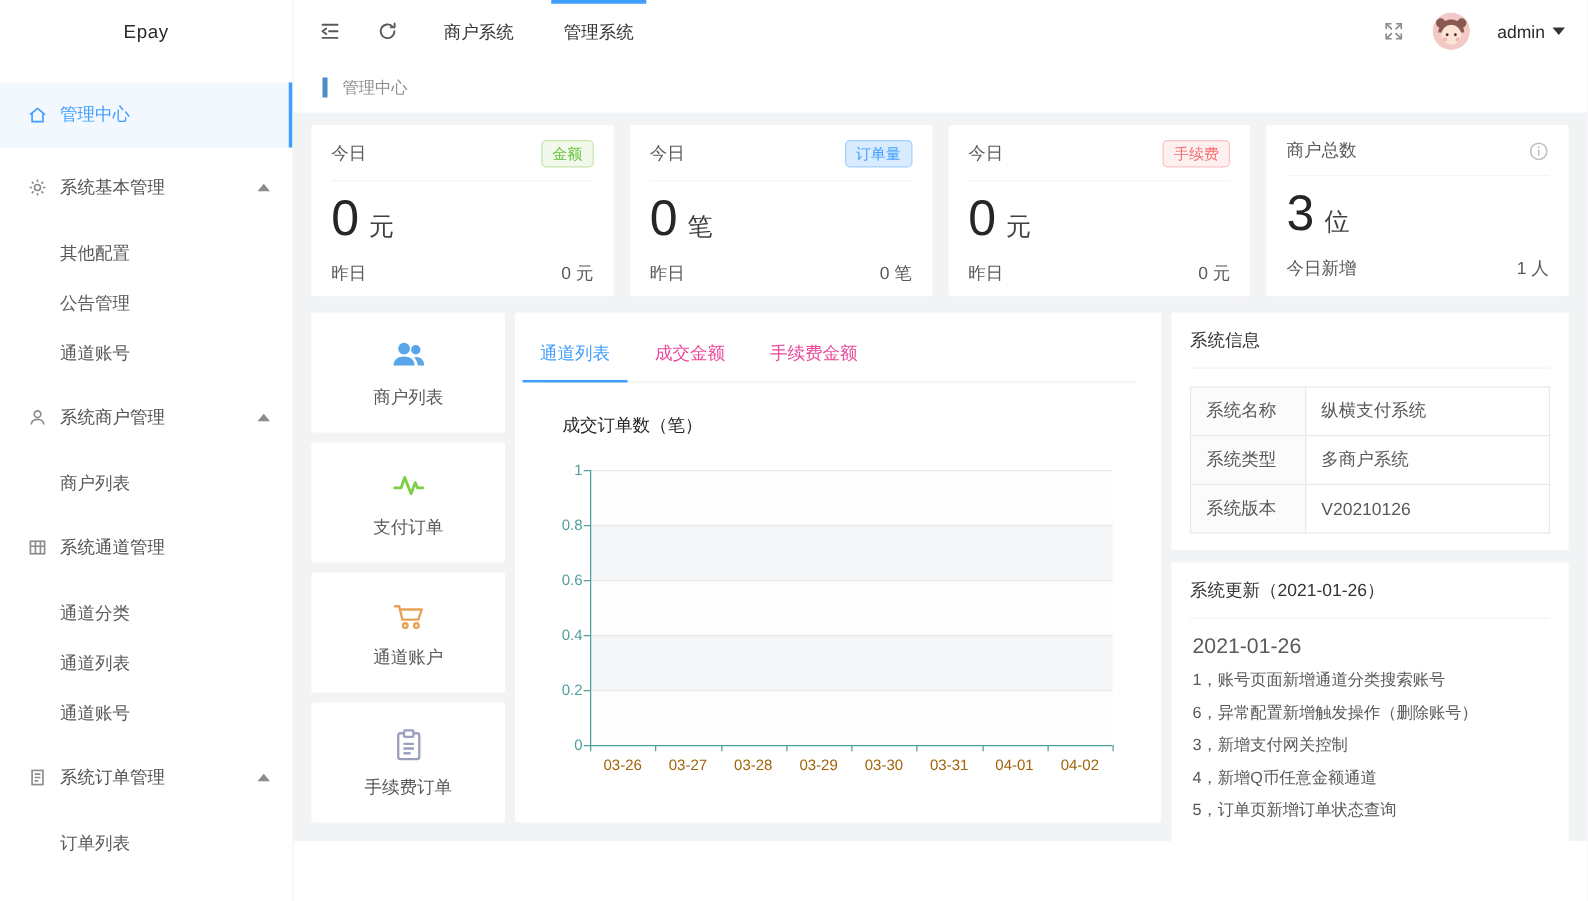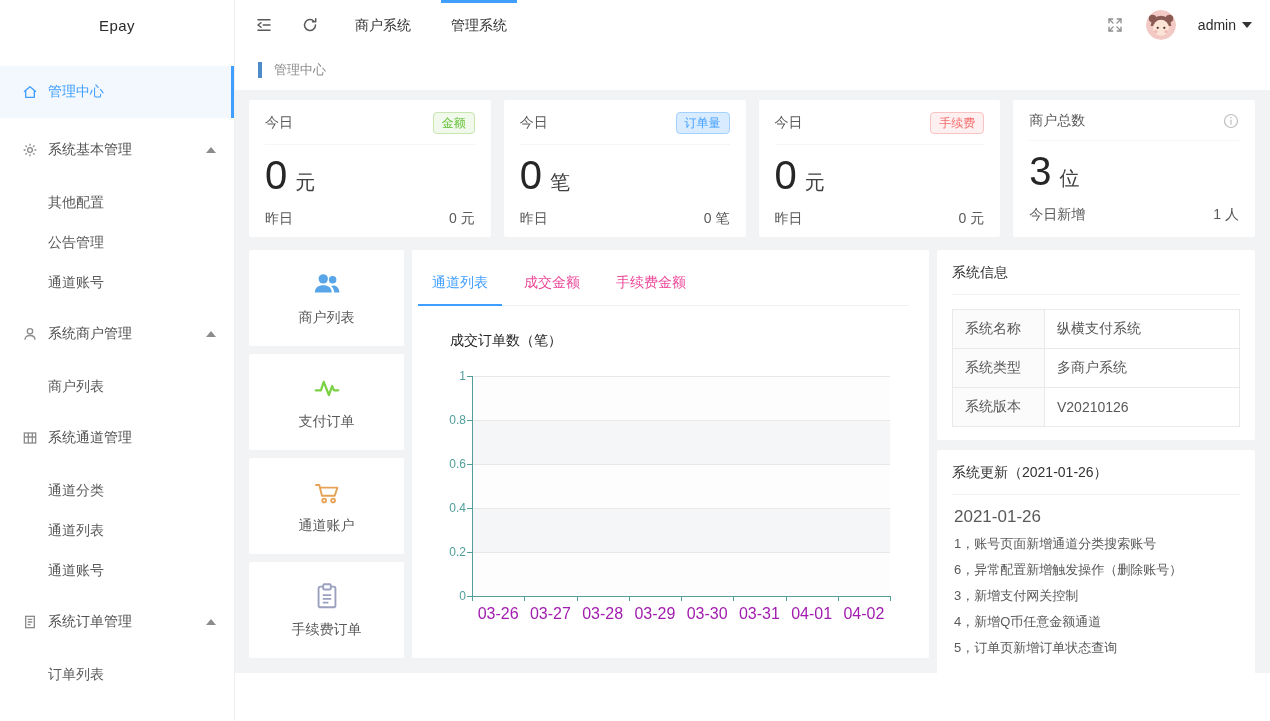--- a/index.html
+++ b/index.html
@@ -71,21 +71,21 @@
   .chart-tab { margin-right:36px; line-height:48px; color:#ec4899; position:relative; cursor:pointer; }
   .chart-tab.active { color:#409eff; }
   .chart-tab.active::after { content:''; position:absolute; bottom:-1px; left:-14px; right:-14px; height:2px; background:#409eff; }
   .chart-title { margin:26px 0 0 18px; color:#262626; }
   .chart-box { position:relative; margin:20px 0 0 6px; width:462px; height:256px; }
   .band, .gridline, .axis-line, .tickmark { position:absolute; }
   .gridline { height:1px; background:#e8e8e8; }
   .axis-line { background:#529e9a; }
   .tickmark { background:#529e9a; }
   .ylabel { position:absolute; width:28px; text-align:right; font-size:12px; color:#4f9e9b; }
-  .xlabel { position:absolute; text-align:center; font-size:16px; color:#a21caf; }
+  .xlabel { position:absolute; text-align:center; font-size:12px; color:#a16207; }
 
   .col-c { width:318px; display:flex; flex-direction:column; gap:10px; flex-shrink:0; }
   .panel { background:#fff; border-radius:2px; padding:14px 15px; }
   .panel-info { height:190px; }
   .panel-update { flex:1; }
   .panel-title { color:#333; padding-bottom:12px; border-bottom:1px solid #f2f2f2; }
   .sysinfo-table { width:100%; border-collapse:collapse; margin-top:14px; color:#595959; }
   .sysinfo-table td { border:1px solid #e9e9e9; height:39px; padding-left:12px; }
   .sysinfo-table td.label-cell { width:92px; background:#fbfbfb; }
   .update-date { font-size:17px; color:#595959; margin:12px 0 4px 2px; }

